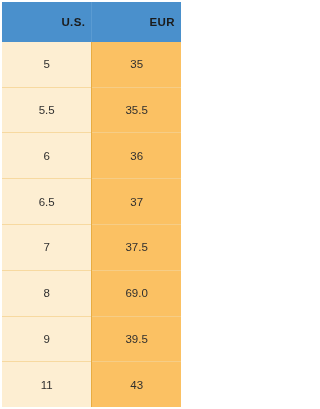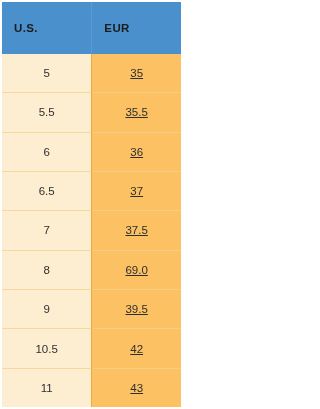--- a/index.html
+++ b/index.html
@@ -32,22 +32,22 @@
   .tbl col.c-us { width: 50.2%; }
   .tbl col.c-eur { width: 49.8%; }
 
   thead th {
     background: #4a90cc;
     color: #1b1b1b;
     font-size: 11.5px;
     font-weight: bold;
     letter-spacing: 0.4px;
     height: 28px;
-    padding: 12px;
-    text-align: left;
+    padding: 6px;
+    text-align: right;
     vertical-align: middle;
     border: none;
   }
   thead th.th-us {
     border-right: 1px solid #5a9bd2;
   }
 
   tbody td {
     height: 28px;
     padding: 0;
@@ -61,21 +61,20 @@
     border-top: none;
   }
 
   td.cell-us {
     background: #fdeed2;
     border-right: 1px solid #e8ad42;
   }
   td.cell-eur {
     background: #fbc163;
     border-top-color: #f6cd86;
-    text-decoration: underline;
   }
   tbody tr:first-child td.cell-eur {
     border-top: none;
   }
 </style>
 </head>
 <body>
 
 <div id="shoe-size-table">
   <table class="tbl">
@@ -112,22 +111,18 @@
         </tr>
         <tr>
           <td class="cell-us">8</td>
           <td class="cell-eur">69.0</td>
         </tr>
         <tr>
           <td class="cell-us">9</td>
           <td class="cell-eur">39.5</td>
         </tr>
         <tr>
-          <td class="cell-us">10.5</td>
-          <td class="cell-eur">42</td>
-        </tr>
-        <tr>
           <td class="cell-us">11</td>
           <td class="cell-eur">43</td>
         </tr>
       </tbody>
   </table>
 </div>
 
 </body></html>

